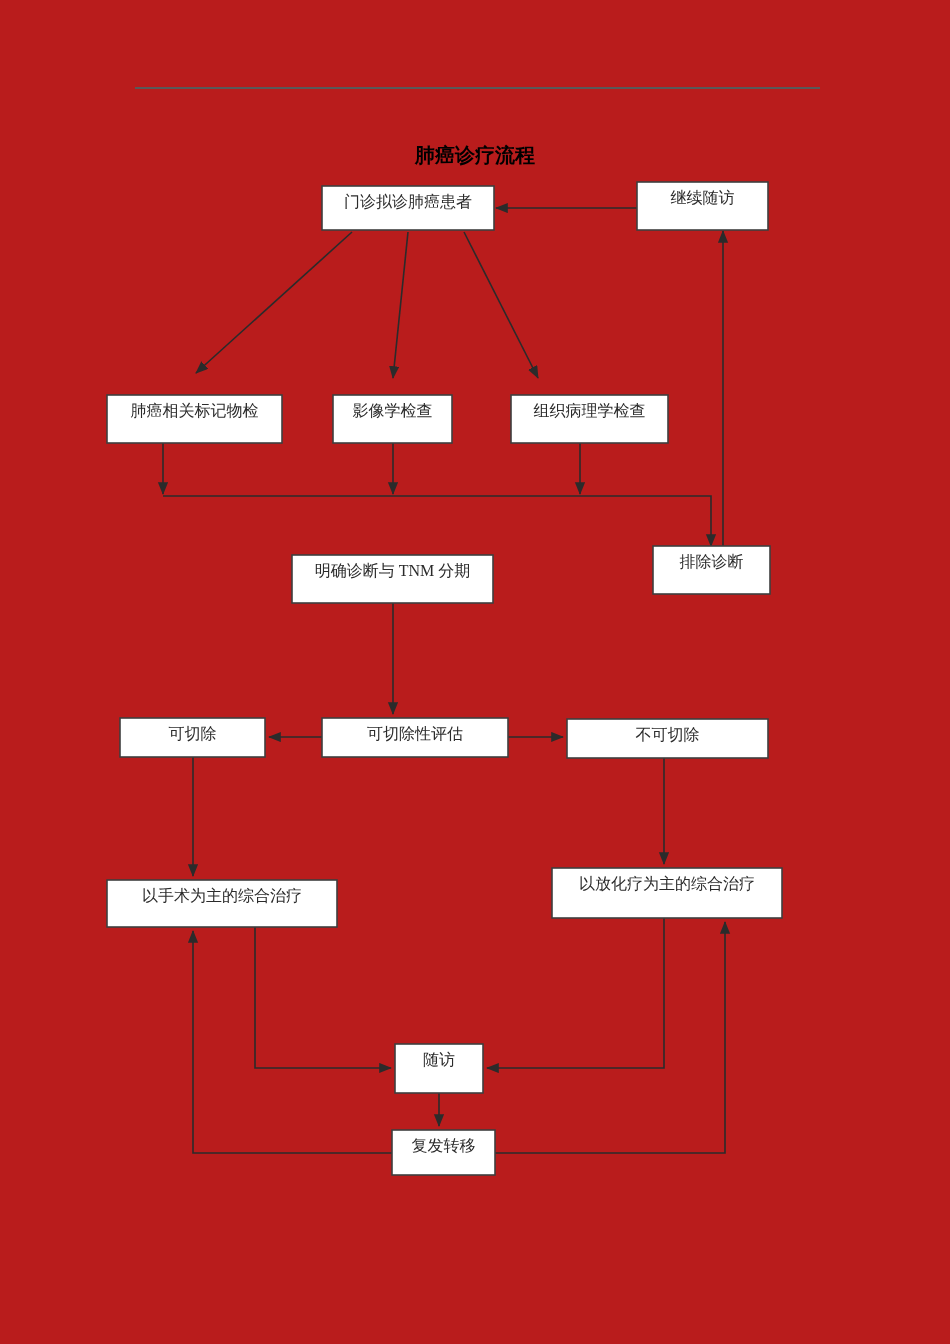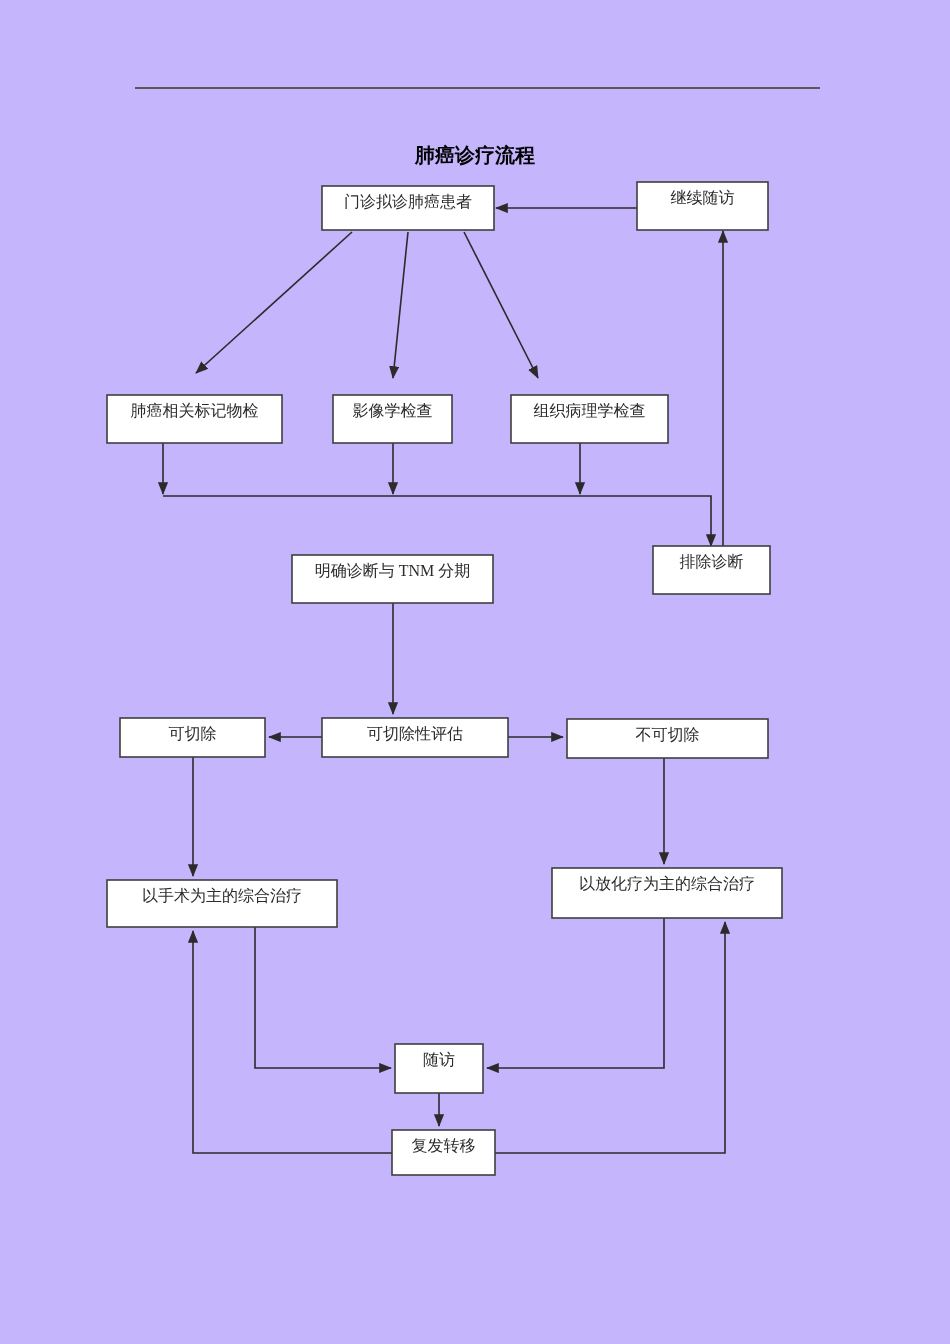--- a/index.html
+++ b/index.html
@@ -11,21 +11,21 @@
     width: 950px;
     height: 1344px;
     font-family: "Liberation Serif", "DejaVu Serif", serif;
     position: relative;
     overflow: hidden;
   }
   #page {
     position: relative;
     width: 950px;
     height: 1344px;
-    background: #c4b5fd;
+    background: #b91c1c;
   }
   #flow-svg {
     position: absolute;
     left: 0;
     top: 0;
     width: 950px;
     height: 1344px;
   }
   .hrule {
     stroke: #595959;

